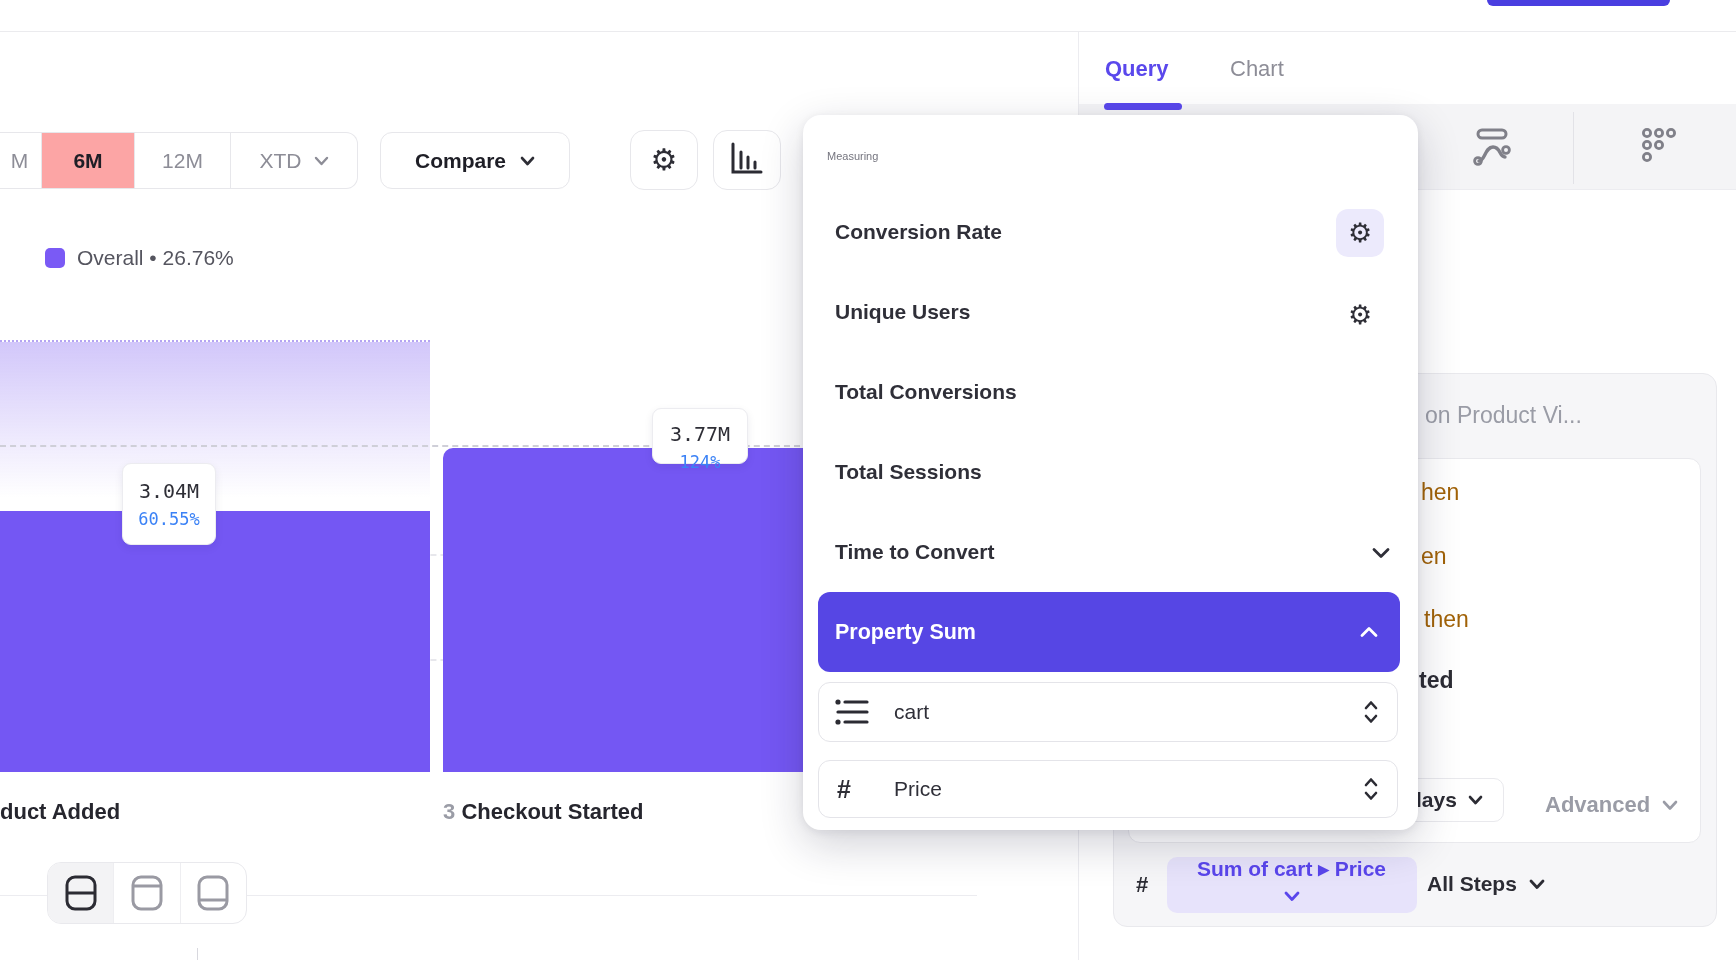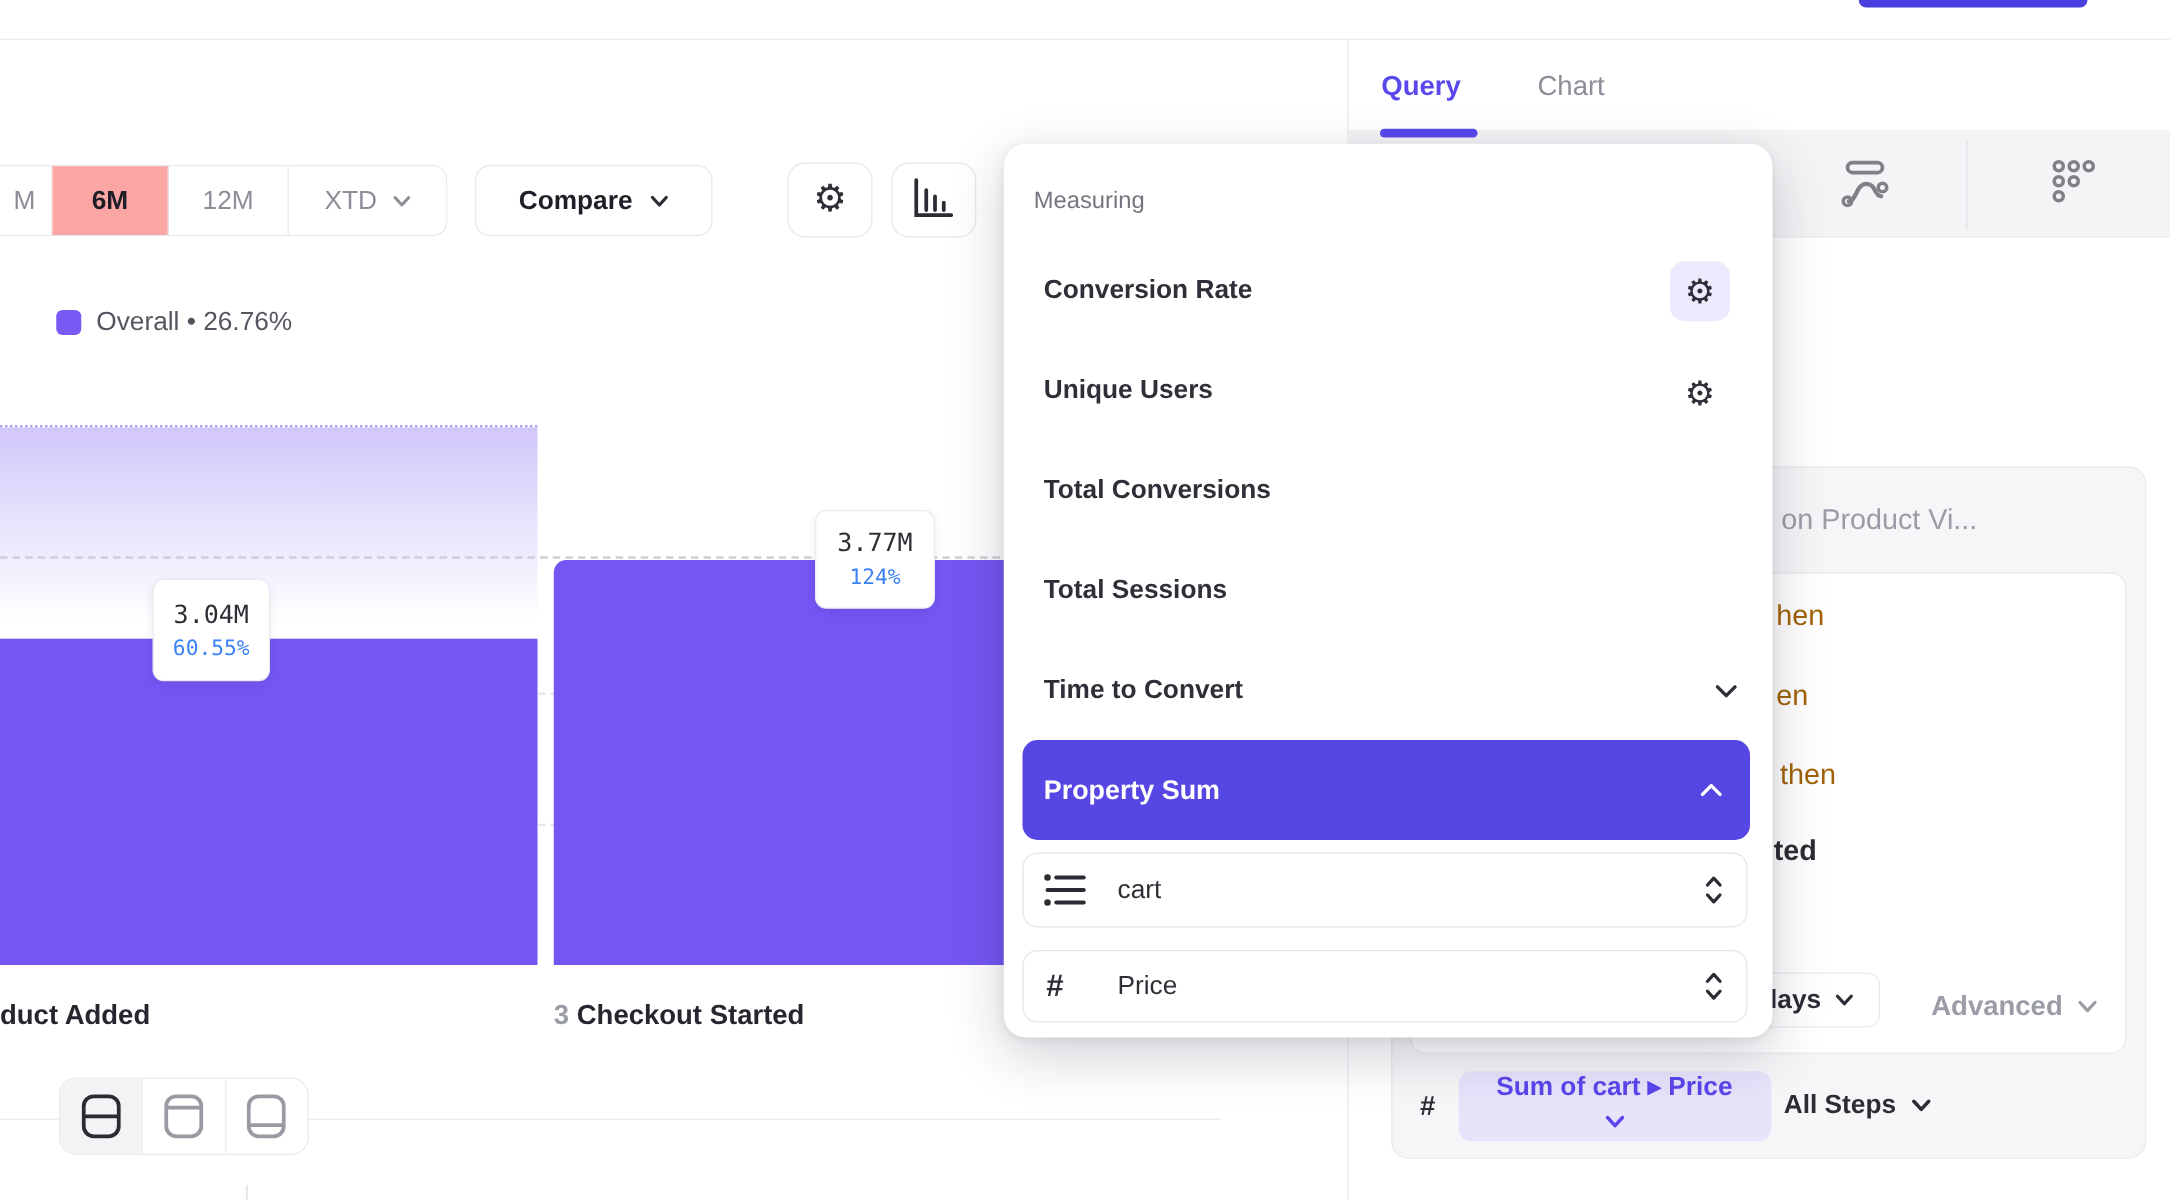--- a/index.html
+++ b/index.html
@@ -54,21 +54,21 @@
       background:linear-gradient(180deg, #d2c7fa 0%, rgba(255,255,255,0) 92%);
       border-top:2px dotted #b4a4f2; }
   .bar1 { left:0; top:511px; width:430px; height:261px; }
   .bar2 { left:443px; top:448px; width:420px; height:324px; border-radius:10px 10px 0 0; }
   .val-box { background:#fff; border:1px solid #ececf0; border-radius:9px;
       box-shadow:0 3px 8px rgba(30,30,60,0.08); text-align:center;
       font-family:"DejaVu Sans Mono", monospace; }
   .val-box .v { font-size:20px; color:#2e2e36; }
   .val-box .p { font-size:17px; color:#3b82f6; margin-top:6px; }
   .box1 { left:122px; top:463px; width:94px; height:82px; padding-top:15px; }
-  .box2 { left:652px; top:408px; width:96px; height:79px; padding-top:13px; }
+  .box2 { left:652px; top:408px; width:96px; height:56px; padding-top:13px; }
 
   .step-label { top:799px; font-size:22px; font-weight:700; color:#26262e; white-space:nowrap; }
   .step-num { color:#9a9ca6; font-weight:600; }
 
   .chart-bottom-divider { left:0; top:895px; width:977px; height:1px; background:#ececf0; }
   .bottom-tick { left:197px; top:948px; width:1px; height:12px; background:#d8d8de; }
 
   
   .seg-control { left:-2px; top:132px; height:57px; width:360px; display:flex;
       border:1.5px solid #e7e7eb; border-left:none; border-radius:0 12px 12px 0; background:#fff; }
@@ -87,21 +87,21 @@
   
   .toggle-group { left:47px; top:862px; width:200px; height:62px; border:1.5px solid #e9e9ed;
       border-radius:14px; background:#fff; display:flex; overflow:hidden; }
   .toggle-cell { flex:1; display:flex; align-items:center; justify-content:center; border-right:1px solid #eeeef1; }
   .toggle-cell:last-child { border-right:none; }
   .toggle-cell.active { background:#f3f3f5; }
 
   
   .meas-panel { left:803px; top:115px; width:615px; height:715px; background:#fff; border-radius:18px;
       box-shadow:0 14px 44px rgba(25,25,55,0.20), 0 2px 8px rgba(25,25,55,0.08); }
-  .meas-label { left:827px; top:150px; font-size:19px; color:#75757f; font-weight:500; }
+  .meas-label { left:827px; top:150px; font-size:11px; color:#75757f; font-weight:500; }
   .meas-item { left:835px; font-size:21px; font-weight:600; color:#2f2f38; white-space:nowrap; }
   .gear-chip { left:1336px; top:209px; width:48px; height:48px; border-radius:12px; background:#eceafc;
       display:flex; align-items:center; justify-content:center; }
   .gear-plain { left:1336px; top:291px; width:48px; height:48px; display:flex; align-items:center; justify-content:center; }
   .ps-row { left:818px; top:592px; width:582px; height:80px; border-radius:12px; background:#5646e4;
       display:flex; align-items:center; justify-content:space-between; padding:0 22px 0 17px;gap:11px; }
   .ps-row .lbl { font-size:21.5px; font-weight:600; color:#fff; }
   .prop-field { left:818px; width:580px; height:60px; border:1.5px solid #e4e4e9; border-radius:12px;
       background:#fff; display:flex; align-items:center; padding:0 18px 0 15px; }
   .prop-field .txt { font-size:21px; color:#2f2f38; font-weight:500; margin-left:24px; flex:1; }

